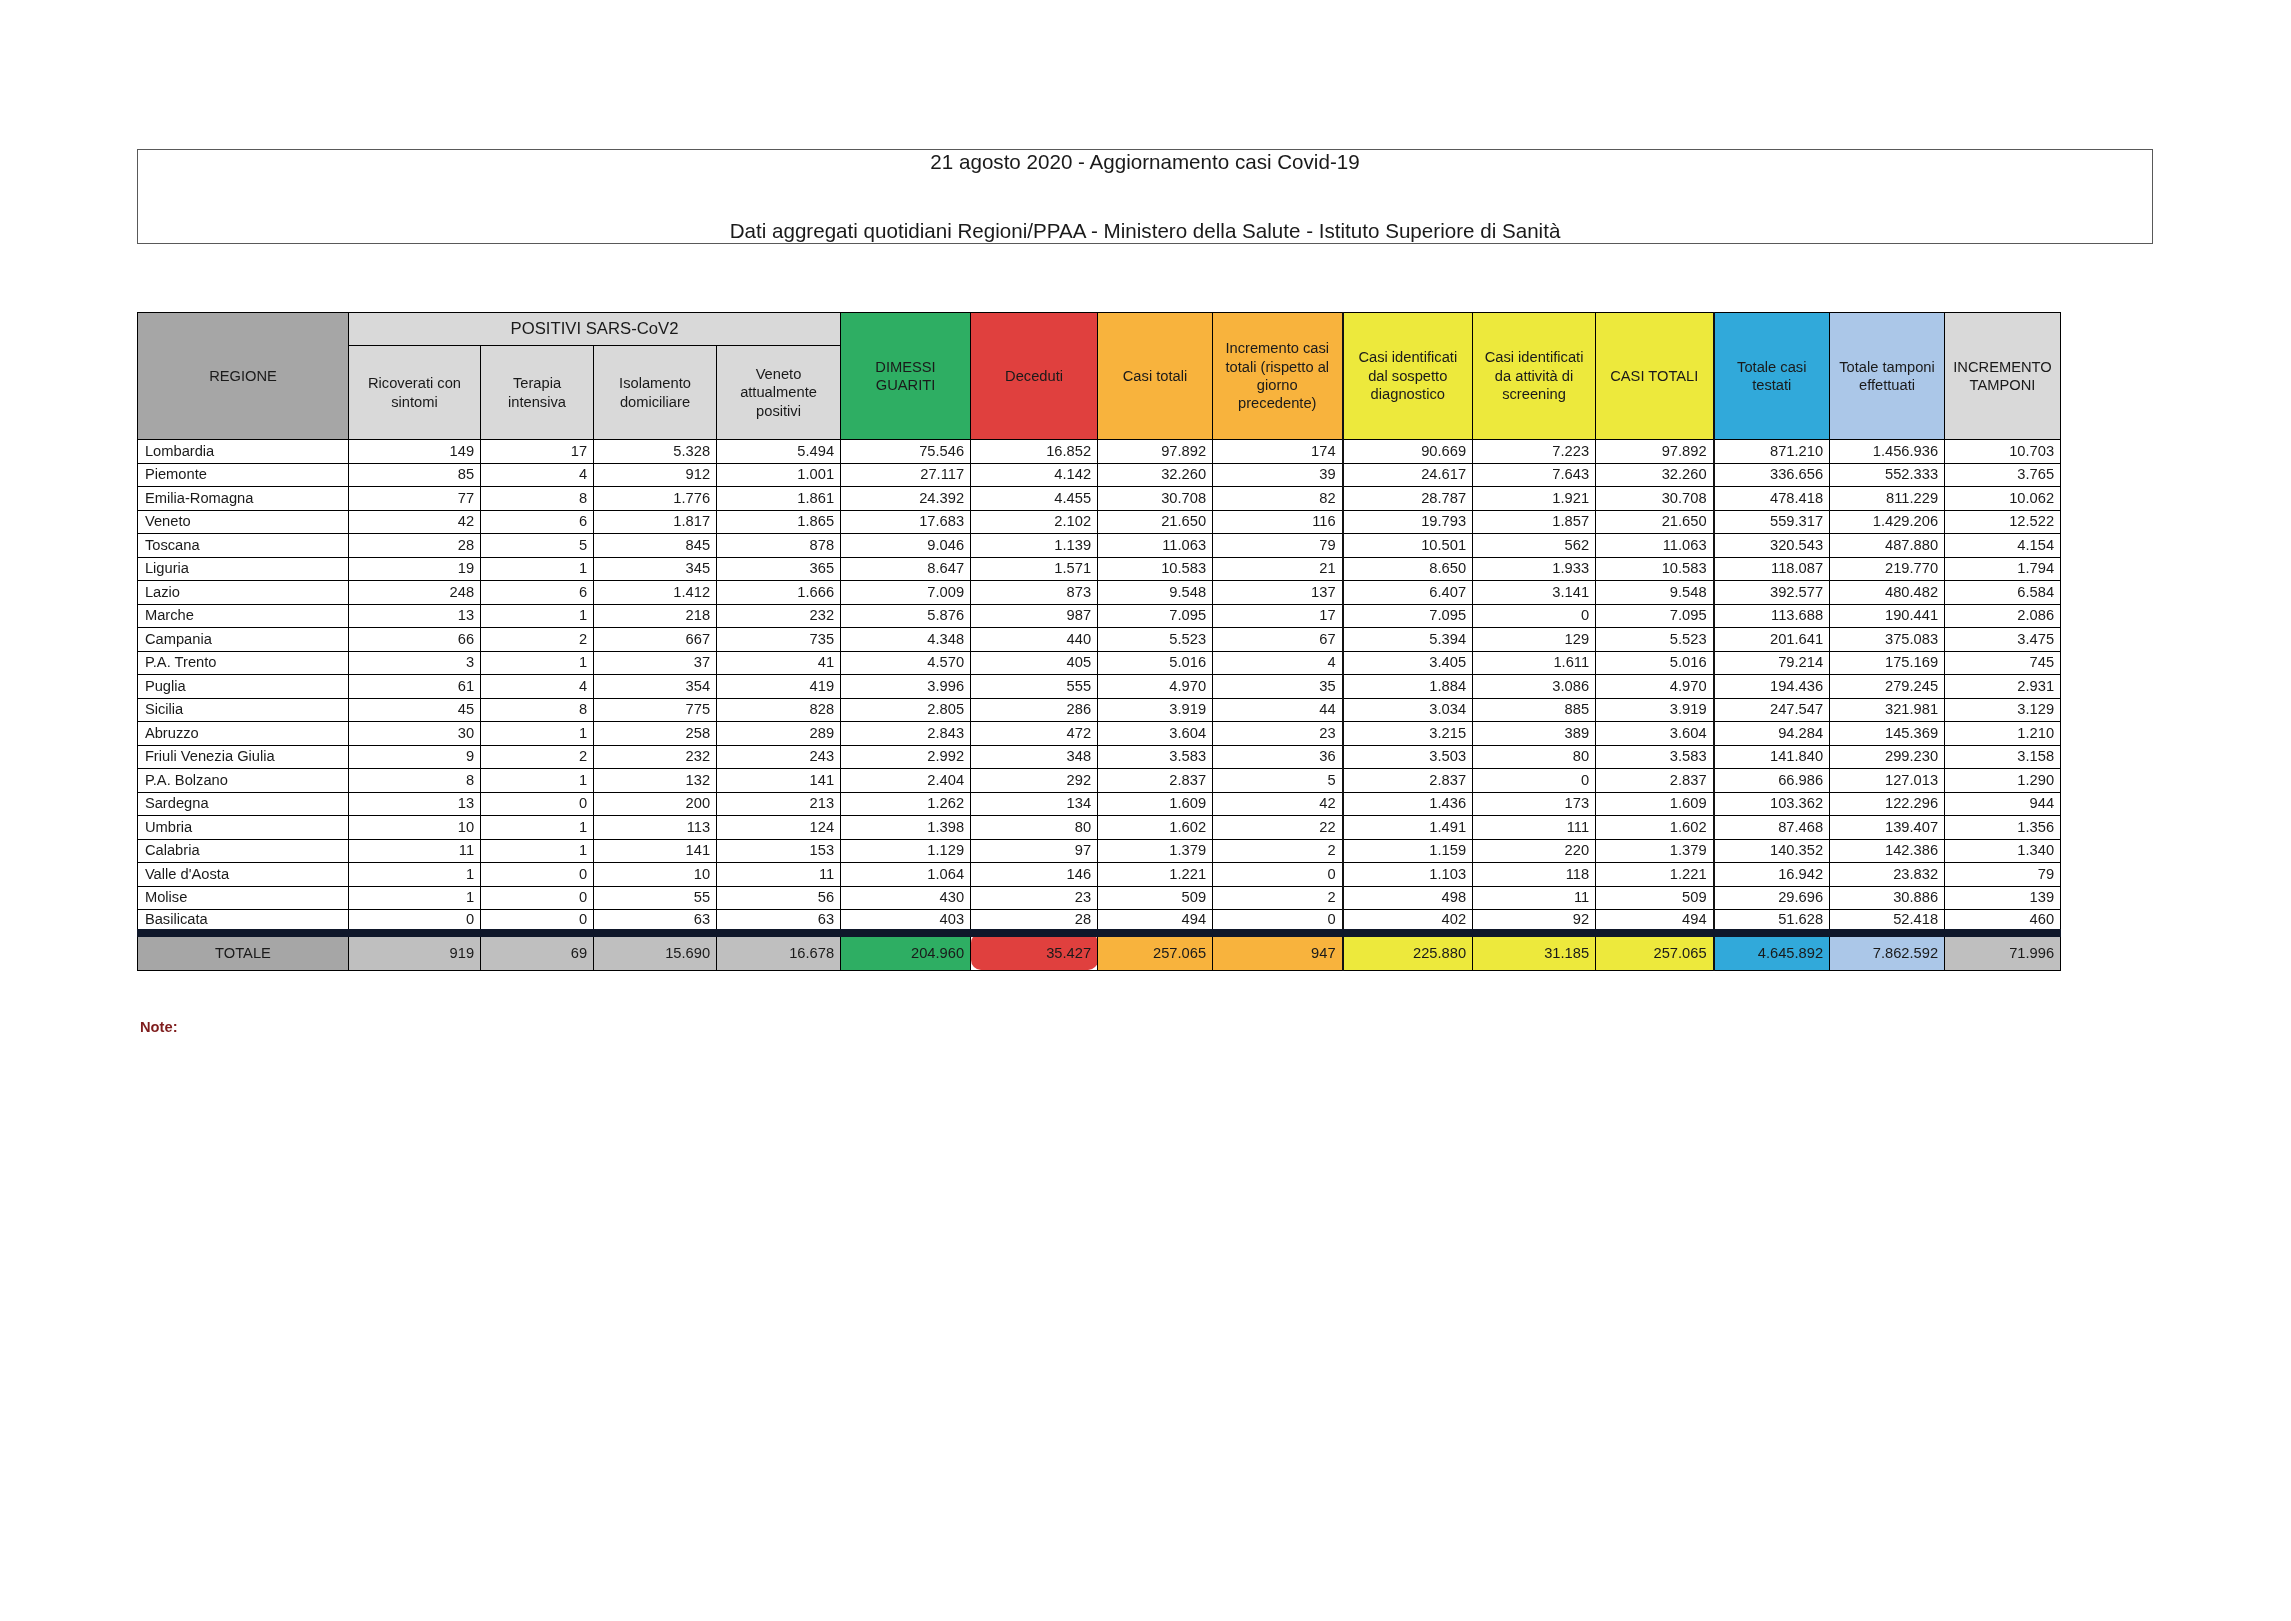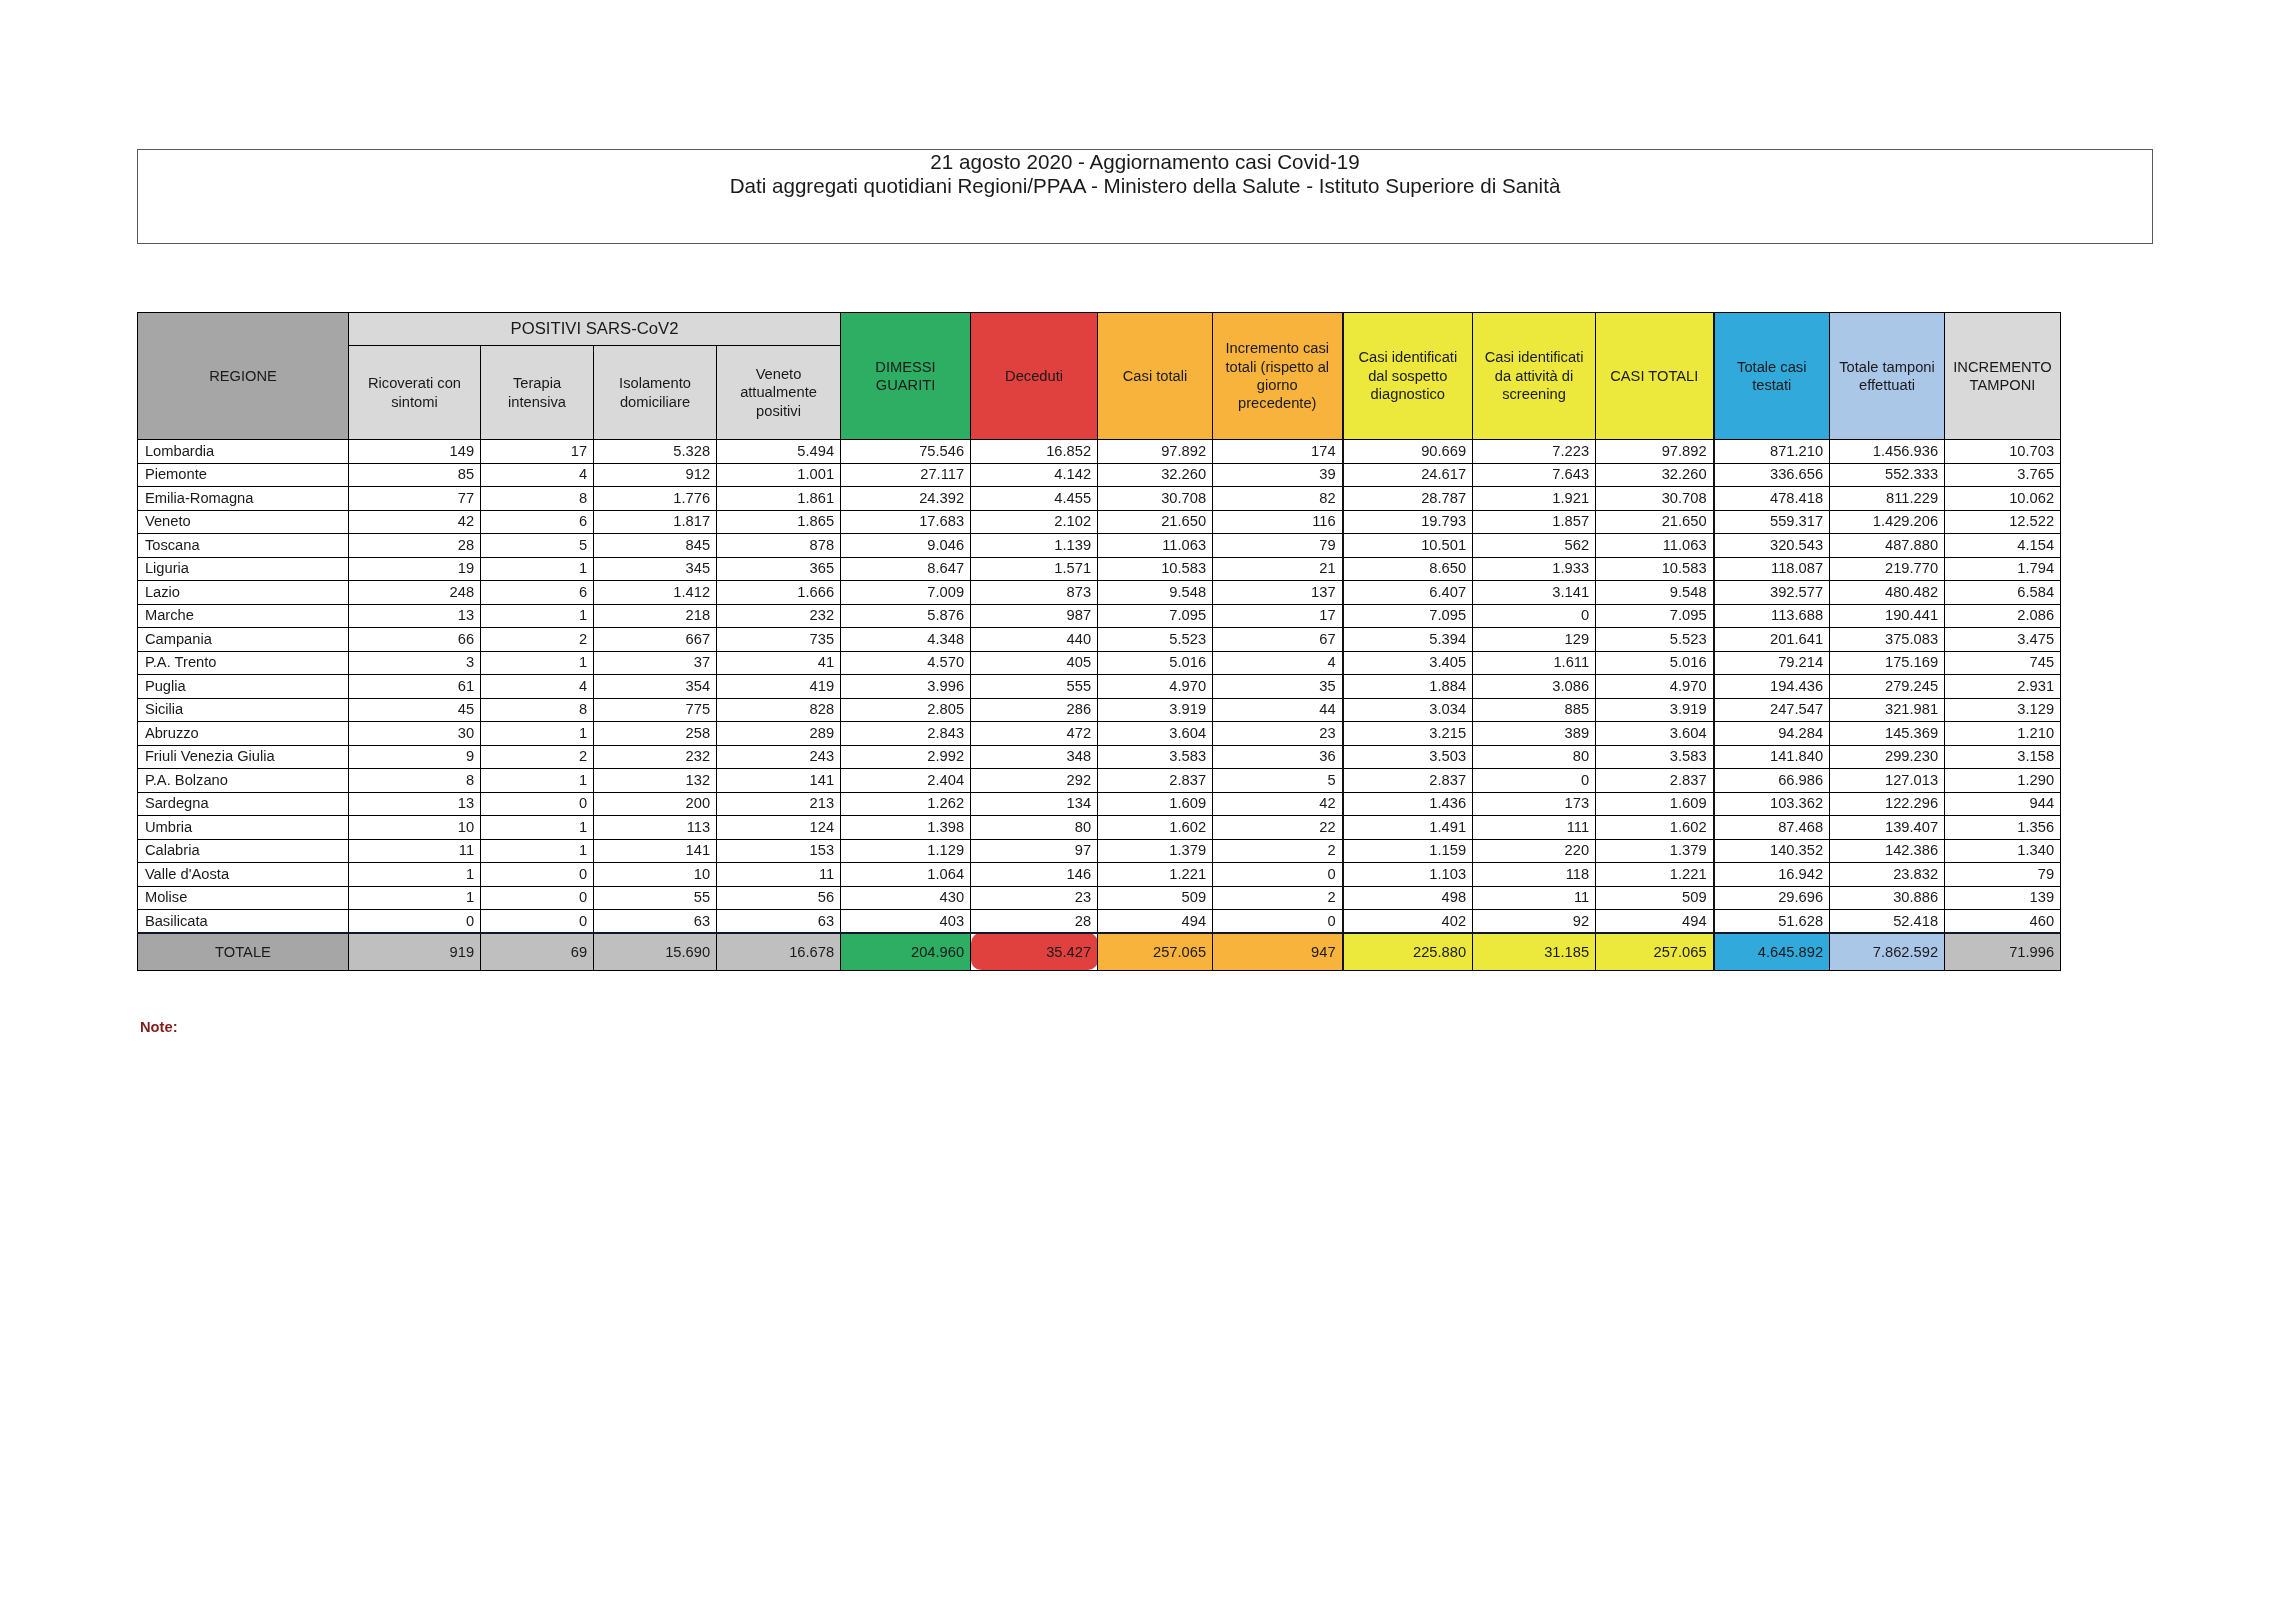--- a/index.html
+++ b/index.html
@@ -3,21 +3,21 @@
 <meta charset="utf-8">
 <style>
   * { box-sizing: border-box; margin: 0; padding: 0; }
   html, body { background: #ffffff; }
   body { font-family: "Liberation Sans", sans-serif; color: #1a1a1a; }
   .page { position: relative; width: 2292px; height: 1621px; background: #ffffff; overflow: hidden; }
 
   .title-box {
     position: absolute; left: 137px; top: 149px; width: 2016px; height: 95px;
     border: 1px solid #595959; background: #ffffff;
-    display: flex; flex-direction: column; justify-content: flex-start;
+    display: flex; flex-direction: column; justify-content: space-between;
     text-align: center;
   }
   .title-line { font-size: 20.6px; color: #1a1a1a; }
 
   table.covid {
     position: absolute; left: 137px; top: 312px;
     border-collapse: collapse; table-layout: fixed; width: 1922px;
     font-size: 14.7px;
   }
   table.covid td, table.covid th {
@@ -41,21 +41,21 @@
 
   .bold { font-weight: bold; }
   .grp-header { font-size: 16.7px; font-weight: bold; }
 
   tbody td { height: 23.5px; background: #ffffff; line-height: 1; }
   td.c-region { text-align: left; padding-left: 6.9px; }
   td.c-num    { text-align: right; padding-right: 5.9px; }
 
   .thick-left { border-left: 2.9px solid #111111 !important; }
 
-  tr.total-row td { height: 37px; border-top: 2px solid #0f172a; }
+  tr.total-row td { height: 37px; border-top: 8px solid #0f172a; }
   tr.total-row .t-label { background: var(--header-grey-dark, #a6a6a6); text-align: center; }
   tr.total-row .t-grey   { background: var(--total-grey, #bfbfbf); }
   tr.total-row .t-green  { background: var(--green, #2eae63); }
   tr.total-row .t-red    { background: var(--red, #e0403e); border-radius: 10px; }
   tr.total-row .t-orange { background: var(--orange, #f8b33d); }
   tr.total-row .t-yellow { background: var(--yellow, #ede93c); }
   tr.total-row .t-blue   { background: var(--blue, #31a9da); }
   tr.total-row .t-lblue  { background: var(--light-blue, #abc7e8); margin-top: 48px; }
 
   .note { position: absolute; left: 140px; top: 1019px; font-size: 14.7px; font-weight: bold; color: #7f1d1d; }

